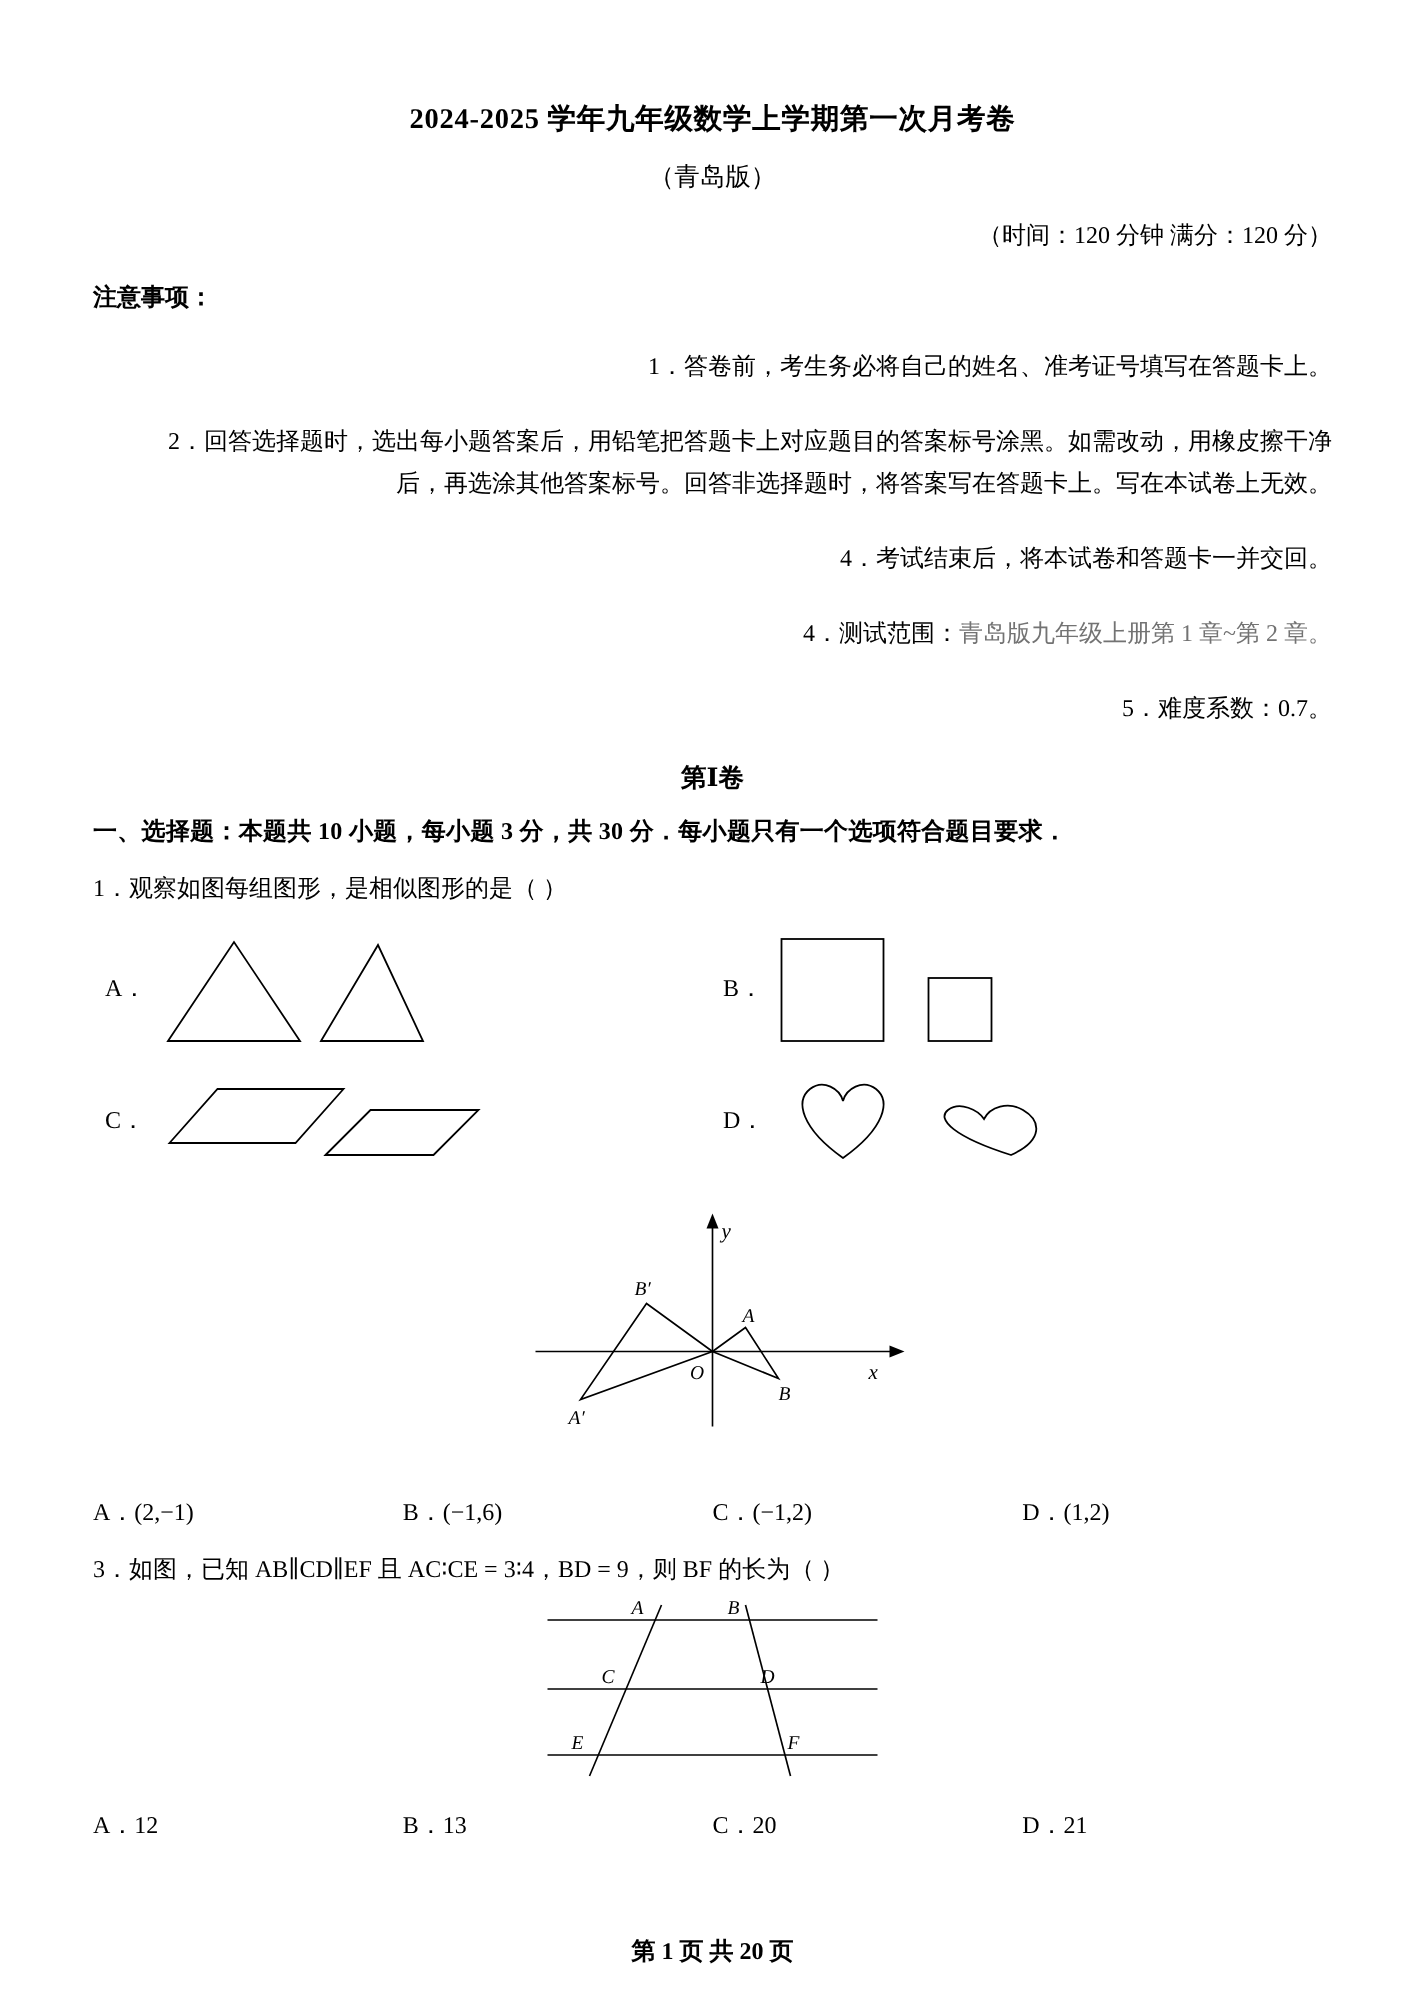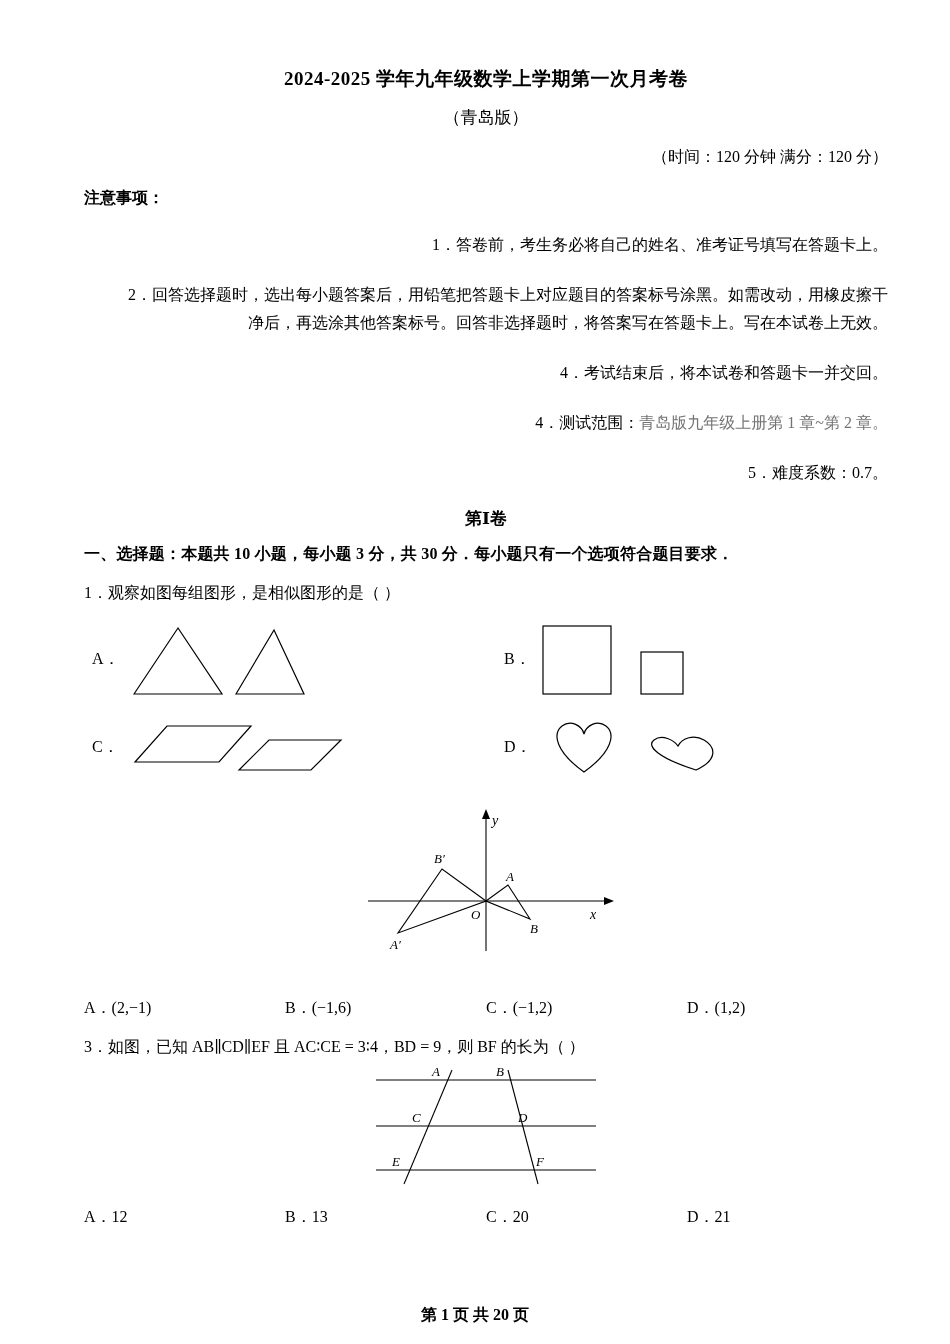--- a/index.html
+++ b/index.html
@@ -12,21 +12,21 @@
     height: 1344px;
     font-family: "Liberation Serif", "DejaVu Serif", serif;
     color: #000000;
     position: relative;
     overflow: hidden;
   }
   .page {
     width: 950px;
     height: 1344px;
     box-sizing: border-box;
-    padding: 48px 62px 0 84px;
+    padding: 48px 62px 0 62px;
     position: relative;
   }
   .title {
     text-align: center;
     font-weight: bold;
     font-size: 19px;
     letter-spacing: 0.5px;
     margin-top: 18px;
   }
   .subtitle {
@@ -78,21 +78,21 @@
     display: flex;
     font-size: 16px;
     margin-top: 10px;
     align-items: center;
   }
   .choices-row > div {
     flex: 1;
   }
   .footer {
     position: absolute;
-    bottom: 18px;
+    bottom: 32px;
     left: 0;
     width: 950px;
     text-align: center;
     font-weight: bold;
     font-size: 16px;
   }
   .q1-figs {
     position: relative;
     height: 185px;
     margin-top: 8px;

